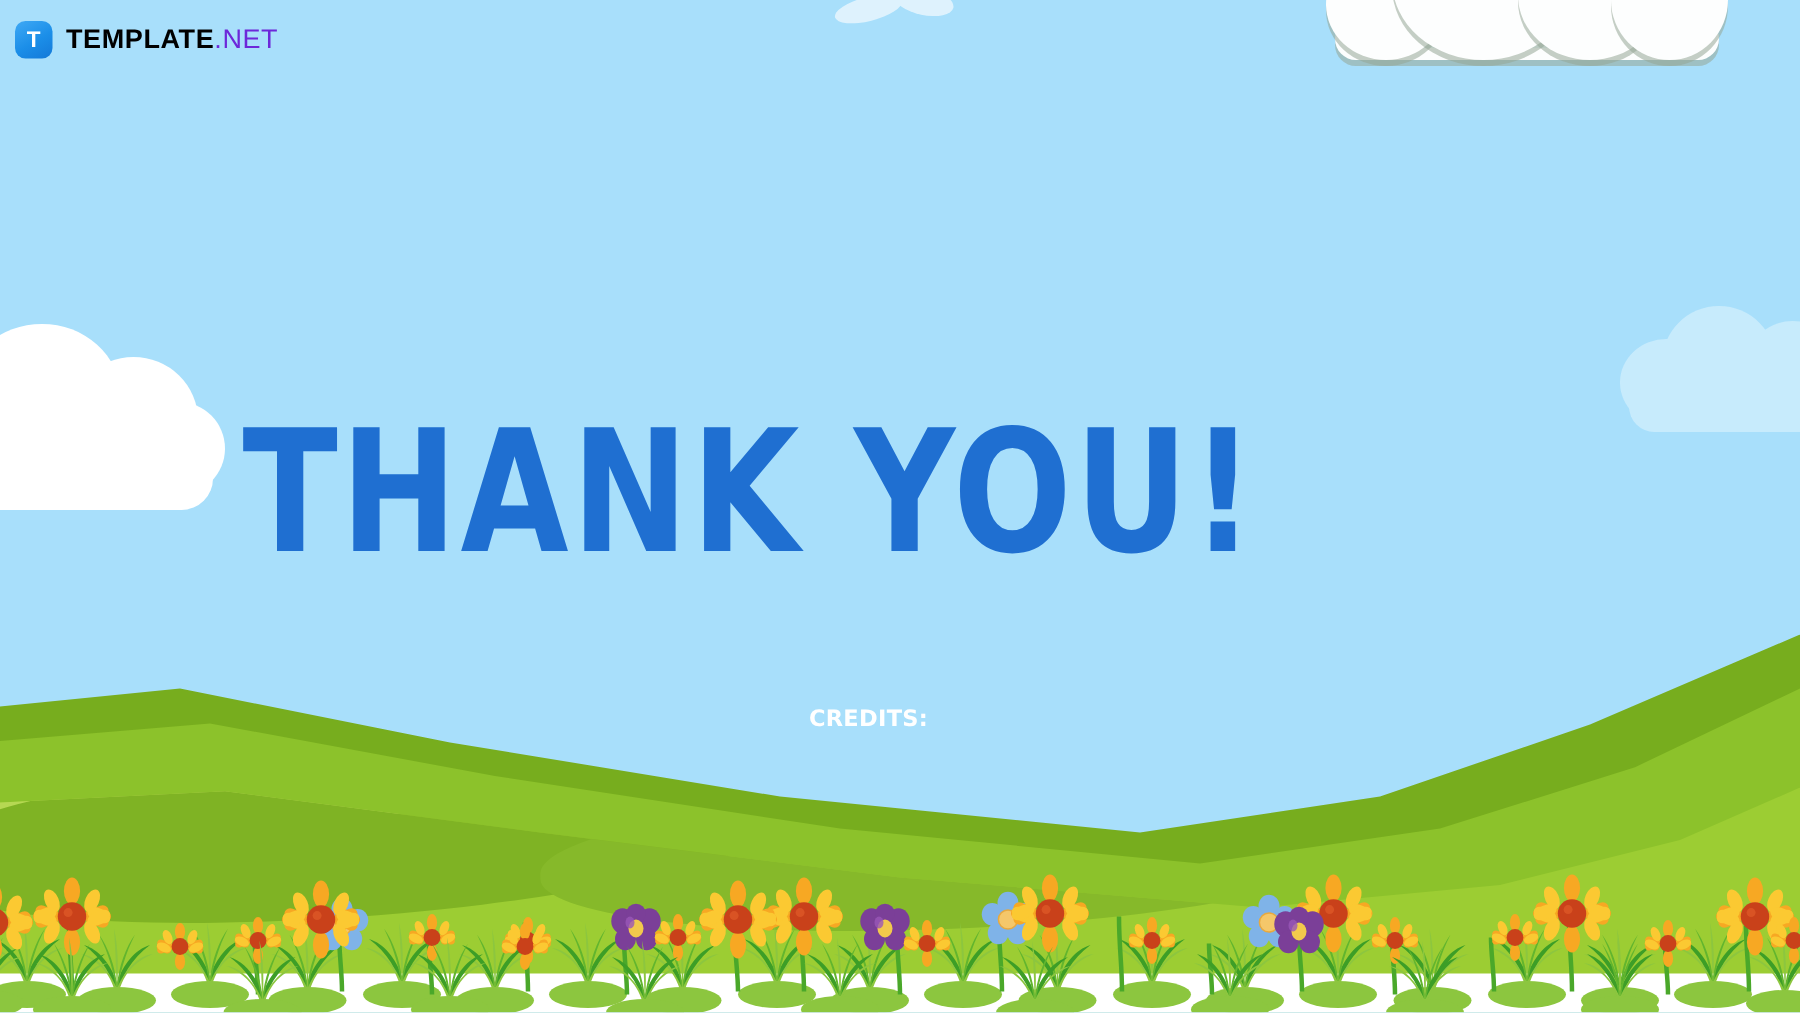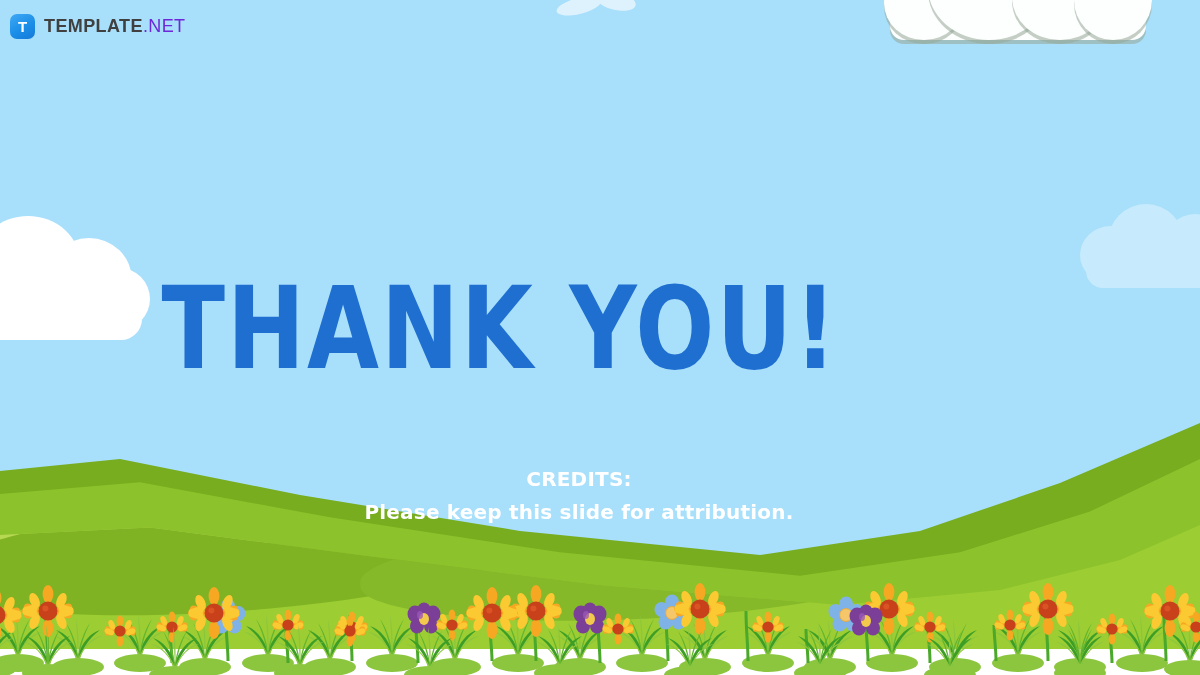--- a/index.html
+++ b/index.html
@@ -164,21 +164,21 @@
   .logo-mark {
     width: 25px; height: 25px; border-radius: 7px;
     background: linear-gradient(150deg, #3fa9f5 0%, #1b8ee8 55%, #1479d8 100%);
     display: flex; align-items: center; justify-content: center;
   }
   .logo-mark span {
     color: #ffffff; font-size: 15px; font-weight: bold;
     font-family: "Liberation Sans", sans-serif; line-height: 1;
   }
   .logo-text { font-size: 18px; letter-spacing: .4px; white-space: nowrap; }
-  .logo-text .b { color: #404040; font-weight: bold; }
+  .logo-text .b { color: #000000; font-weight: bold; }
   .logo-text .n { color: #6d28d9; font-weight: normal; }
 
   .title {
     position: absolute; top: 272px; left: 0; width: 1000px;
     text-align: center;
     z-index: 30;
     color: #1f6fd1;
     font-family: "DejaVu Sans", sans-serif;
     font-weight: bold;
     font-size: 96px;
@@ -188,21 +188,21 @@
     transform-origin: center top;
     text-transform: uppercase;
   }
 
   .credits {
     position: absolute; top: 463px; left: 0; width: 1158px;
     text-align: center; z-index: 30;
     color: #ffffff;
     font-family: "DejaVu Sans", sans-serif;
     font-weight: bold;
-    font-size: 20px;
+    font-size: 15px;
     line-height: 33px;
     letter-spacing: .2px;
   }
   .credits .line1 { display: block; }
   .credits .line2 { display: block; }
   .credits .line3 { display: block; }
 </style>
 </head>
 <body>
 
@@ -244,21 +244,20 @@
     <div class="patch-r2"></div>
     <div class="shade-l"></div>
     <div class="shade-m"></div>
     <div class="shade-tr"></div>
   </div>
 
   <h1 class="title">THANK YOU!</h1>
 
   <div class="credits">
     <span class="line1">CREDITS:</span>
-    <span class="line3">Please keep this slide for attribution.</span>
   </div>
 
   <div class="border-band">
     <div class="white-strip"></div>
     <svg class="flora" viewBox="0 0 1200 100" preserveAspectRatio="none">
       <defs>
 
         <g id="sf">
           <g fill="#f7a823">
             <ellipse cx="0" cy="-17" rx="5.4" ry="9"></ellipse>

